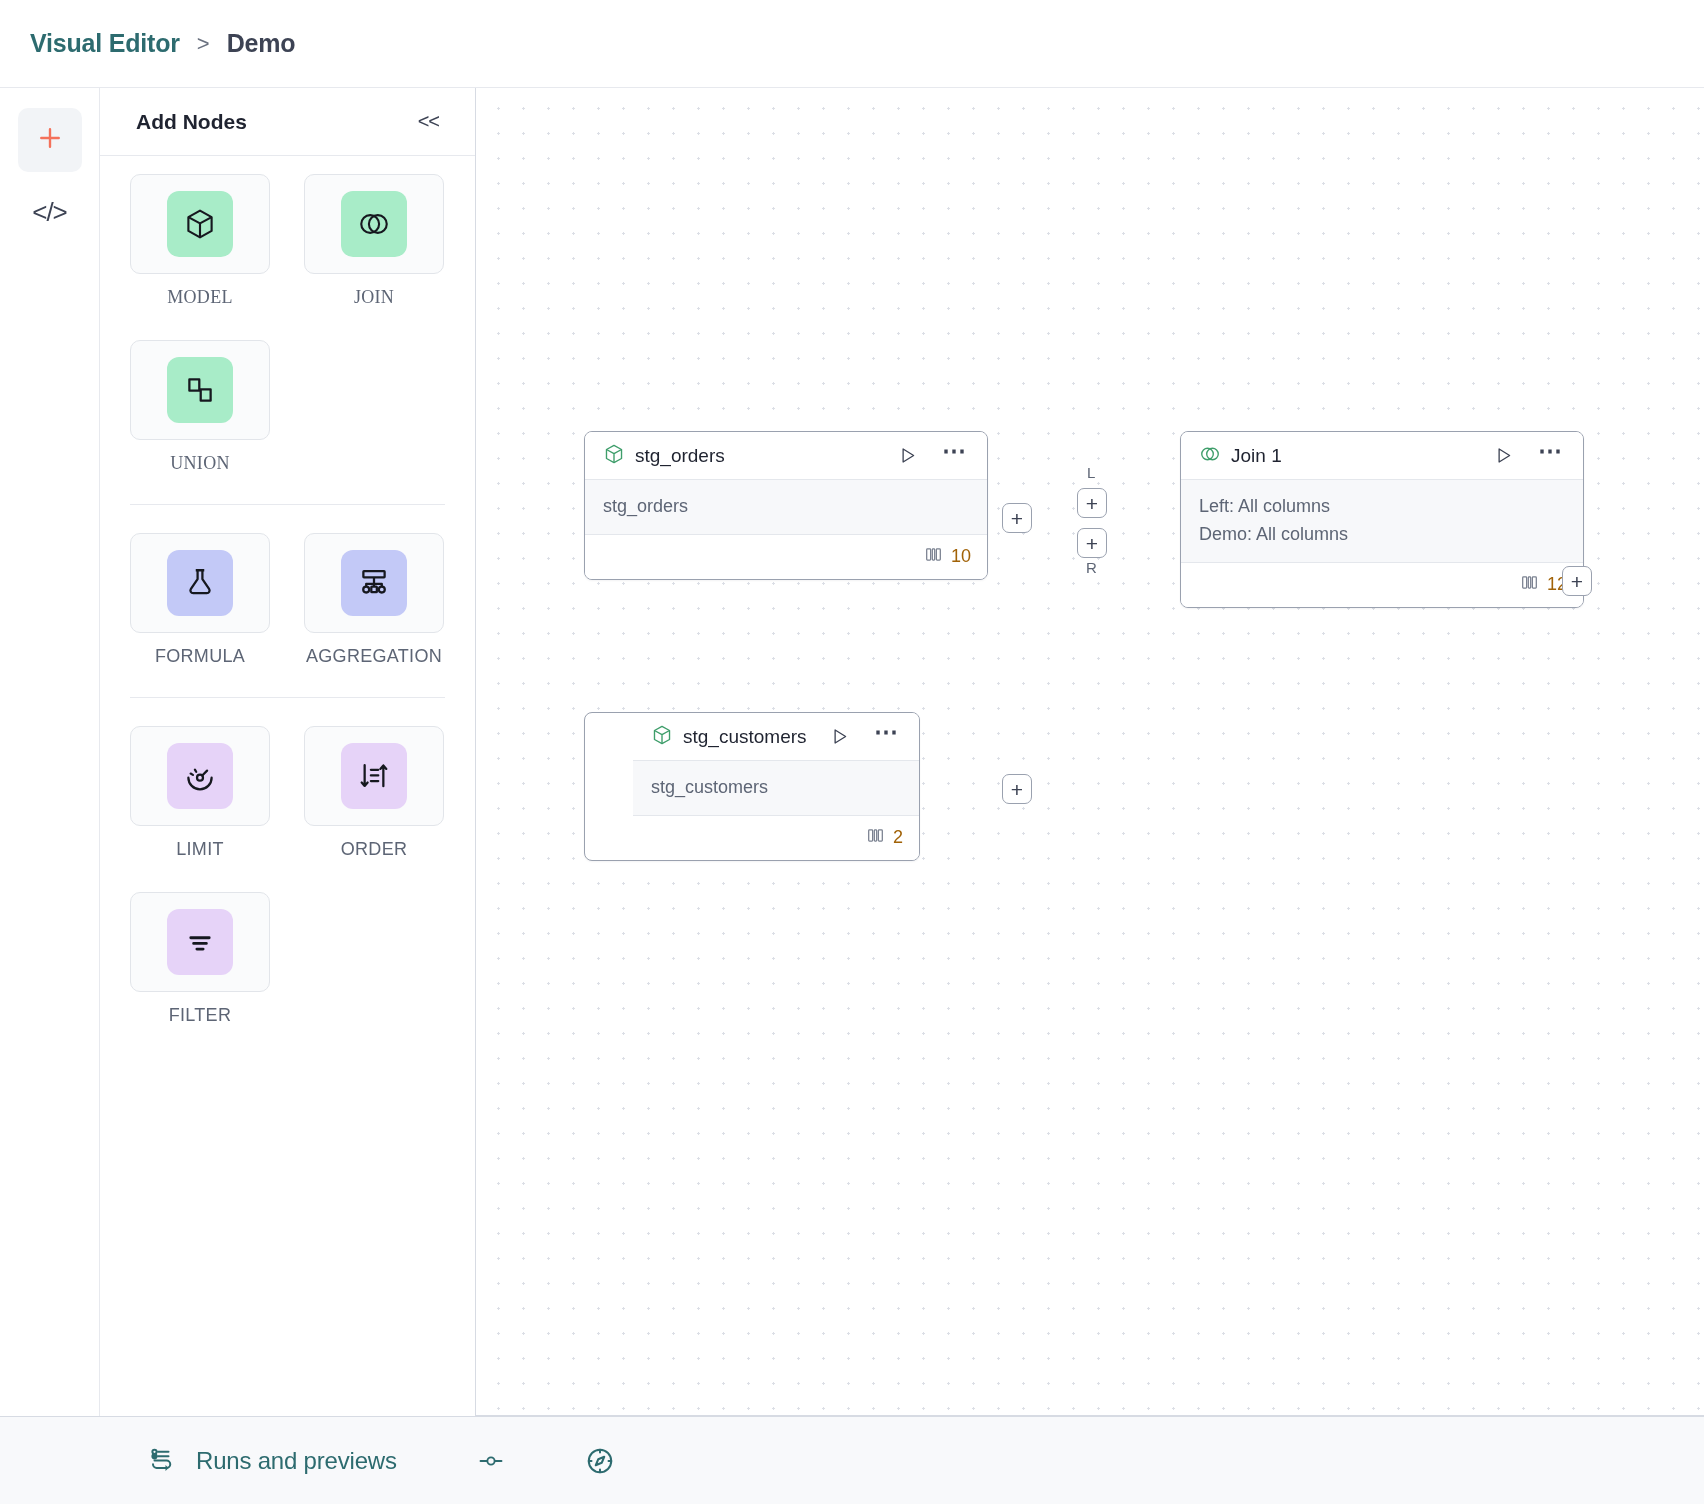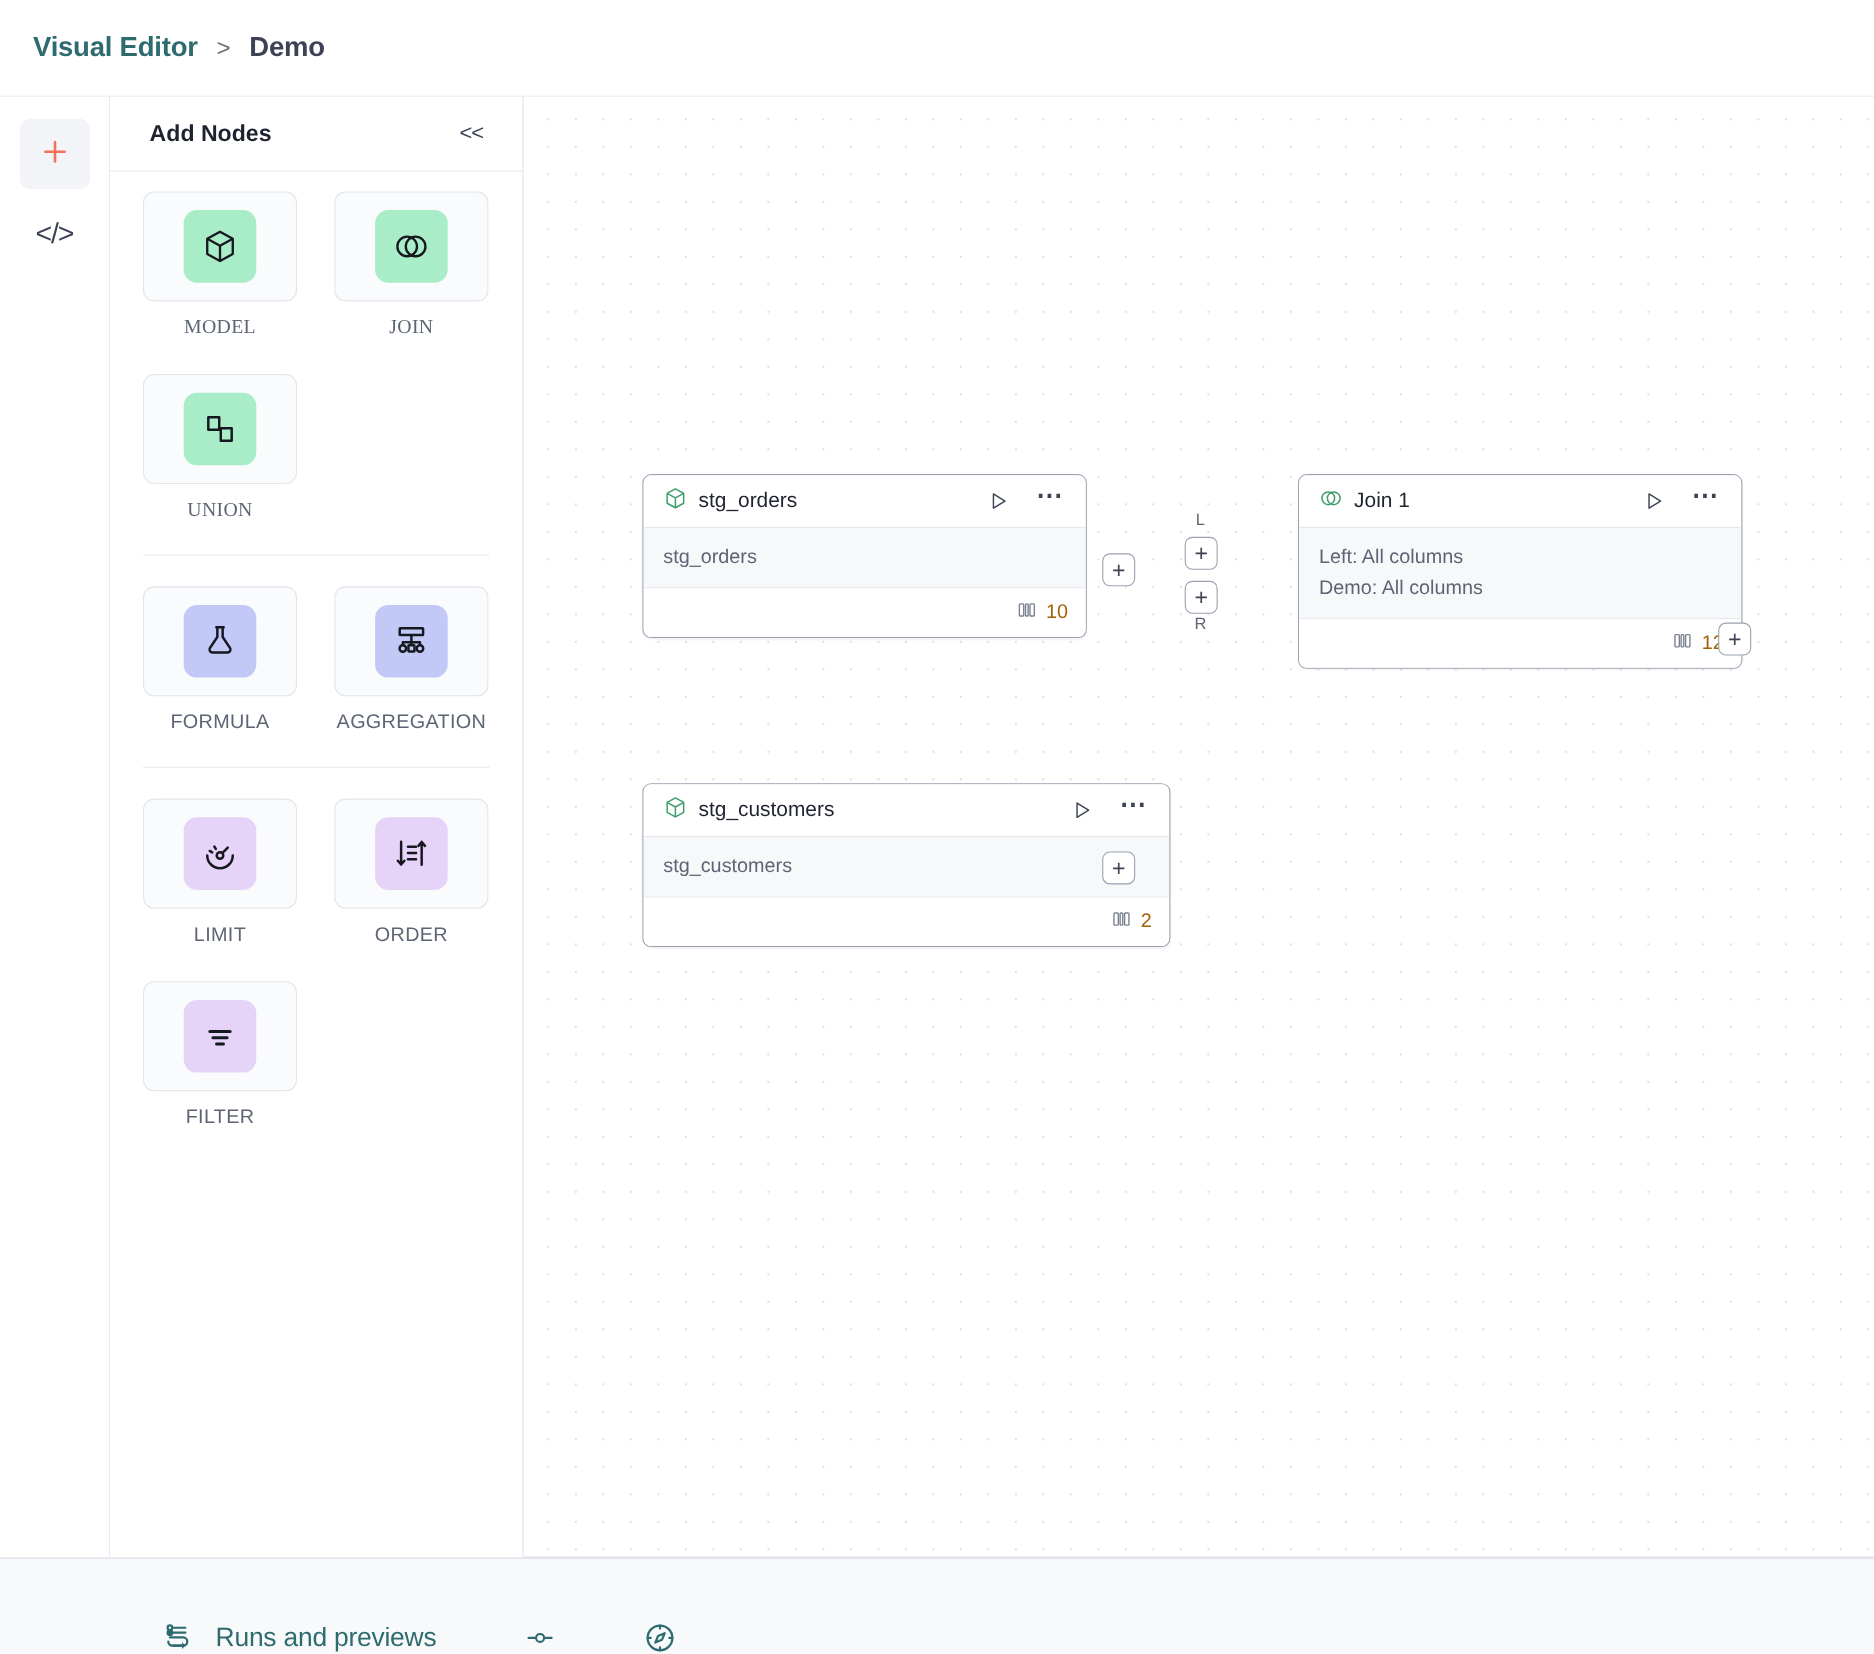--- a/index.html
+++ b/index.html
@@ -152,21 +152,21 @@
   }
   .port-lbl {
     position: absolute; font-size: 15px; color: #5d6575; z-index: 3;
   }
 
   
   .footer {
     height: 88px; flex: 0 0 88px;
     background: #f8f9fb;
     border-top: 1px solid #d7dbe3;
-    display: flex; align-items: flex-end;
+    display: flex; align-items: center;
     padding-left: 100px;
   }
   .foot-inner { display: flex; align-items: center; gap: 28px; padding-left: 48px; }
   .foot-item {
     display: flex; align-items: center; gap: 18px; cursor: pointer;
   }
   .foot-label { font-size: 24px; color: #2d6b6f; letter-spacing: -0.2px; }
   .foot-icon { display: flex; align-items: center; color: #2d6b6f; cursor: pointer; }
   .foot-gap { width: 24px; }
 </style>
@@ -395,21 +395,21 @@
         </div>
       </div>
 
       <span class="port-lbl" style="left:611px; top:376px;">L</span>
       <div class="port" style="left:601px; top:400px;">+</div>
       <div class="port" style="left:601px; top:440px;">+</div>
       <span class="port-lbl" style="left:610px; top:471px;">R</span>
 
       <div class="port" style="left:1086px; top:478px;">+</div>
 
-      <div class="fnode" style="left:108px; top:624px; width:480px;">
+      <div class="fnode" style="left:108px; top:624px; width:336px;padding-left:48px;">
         <div class="fnode-head">
           <span>
             <svg width="22" height="22" viewBox="0 0 24 24" fill="none" stroke="#3f9e6b" stroke-width="1.5" stroke-linejoin="round">
               <path d="M12 2.6 20.2 7.1v9.8L12 21.4 3.8 16.9V7.1z"></path>
               <path d="M3.8 7.1 12 11.6l8.2-4.5M12 11.6v9.8"></path>
             </svg>
           </span>
           <span class="fnode-title">stg_customers</span>
           <span class="fnode-run">
             <svg width="21" height="21" viewBox="0 0 24 24" fill="none" stroke="currentColor" stroke-width="1.5" stroke-linejoin="round">

